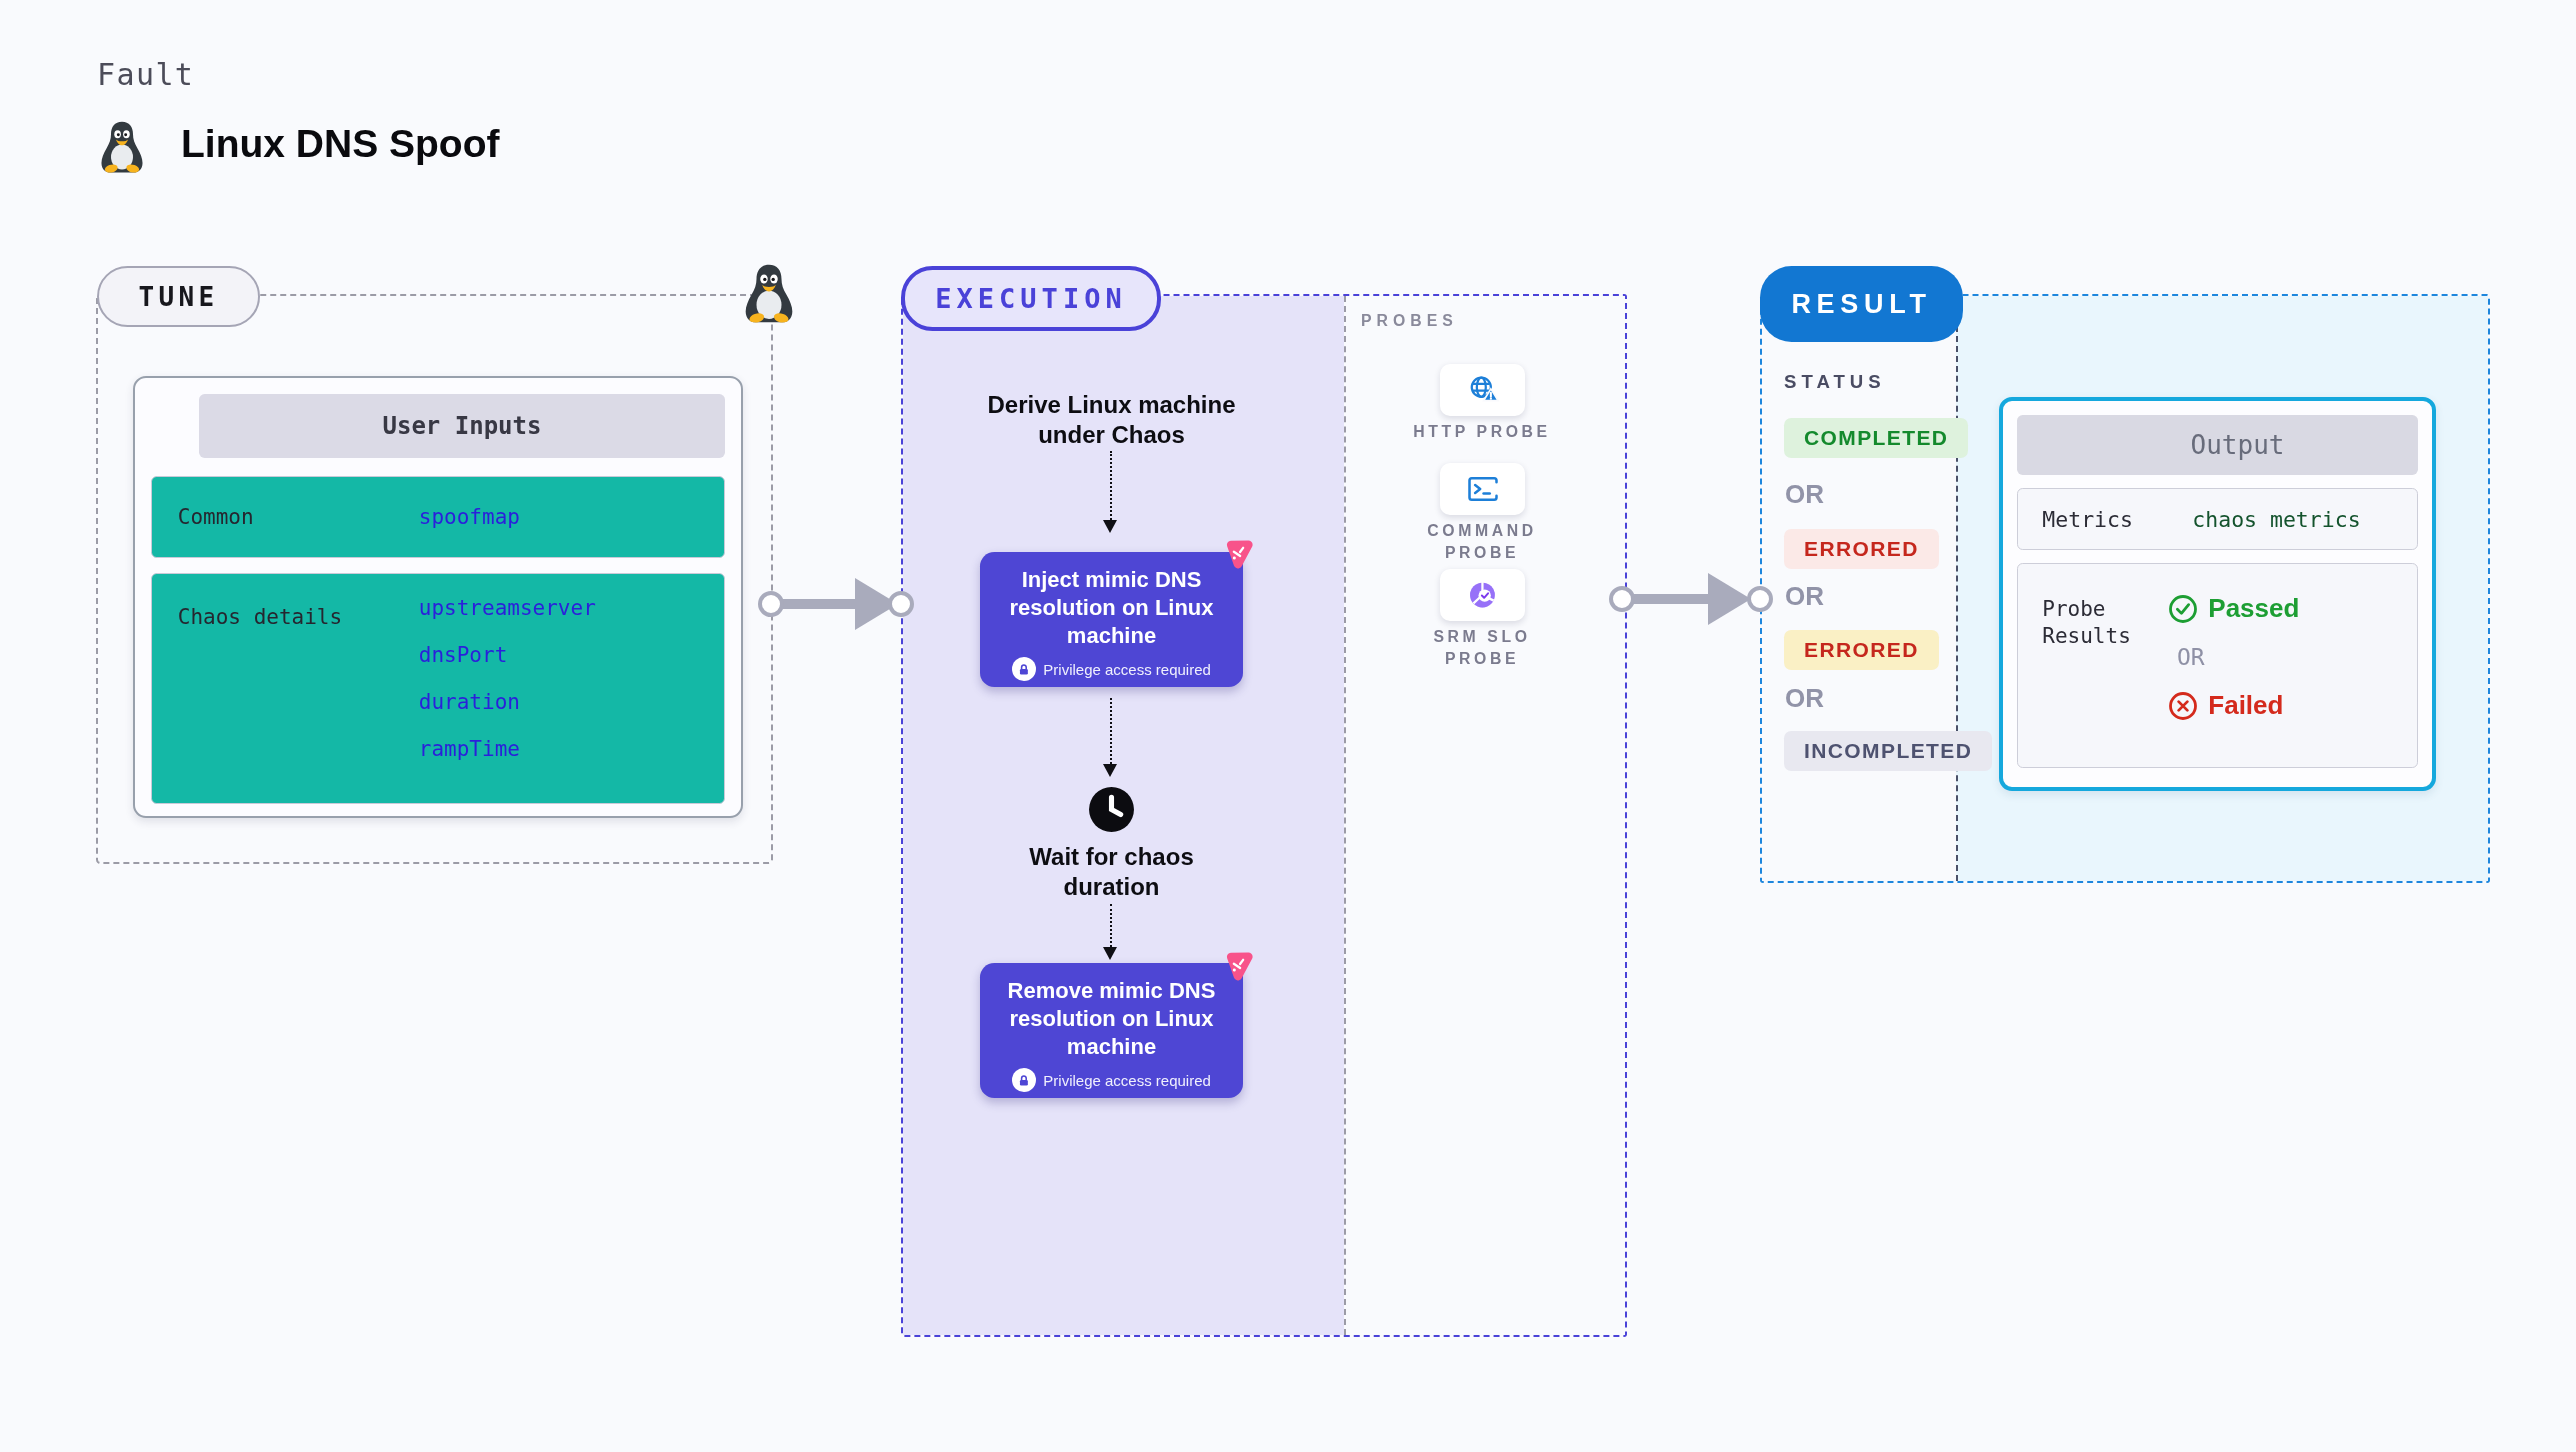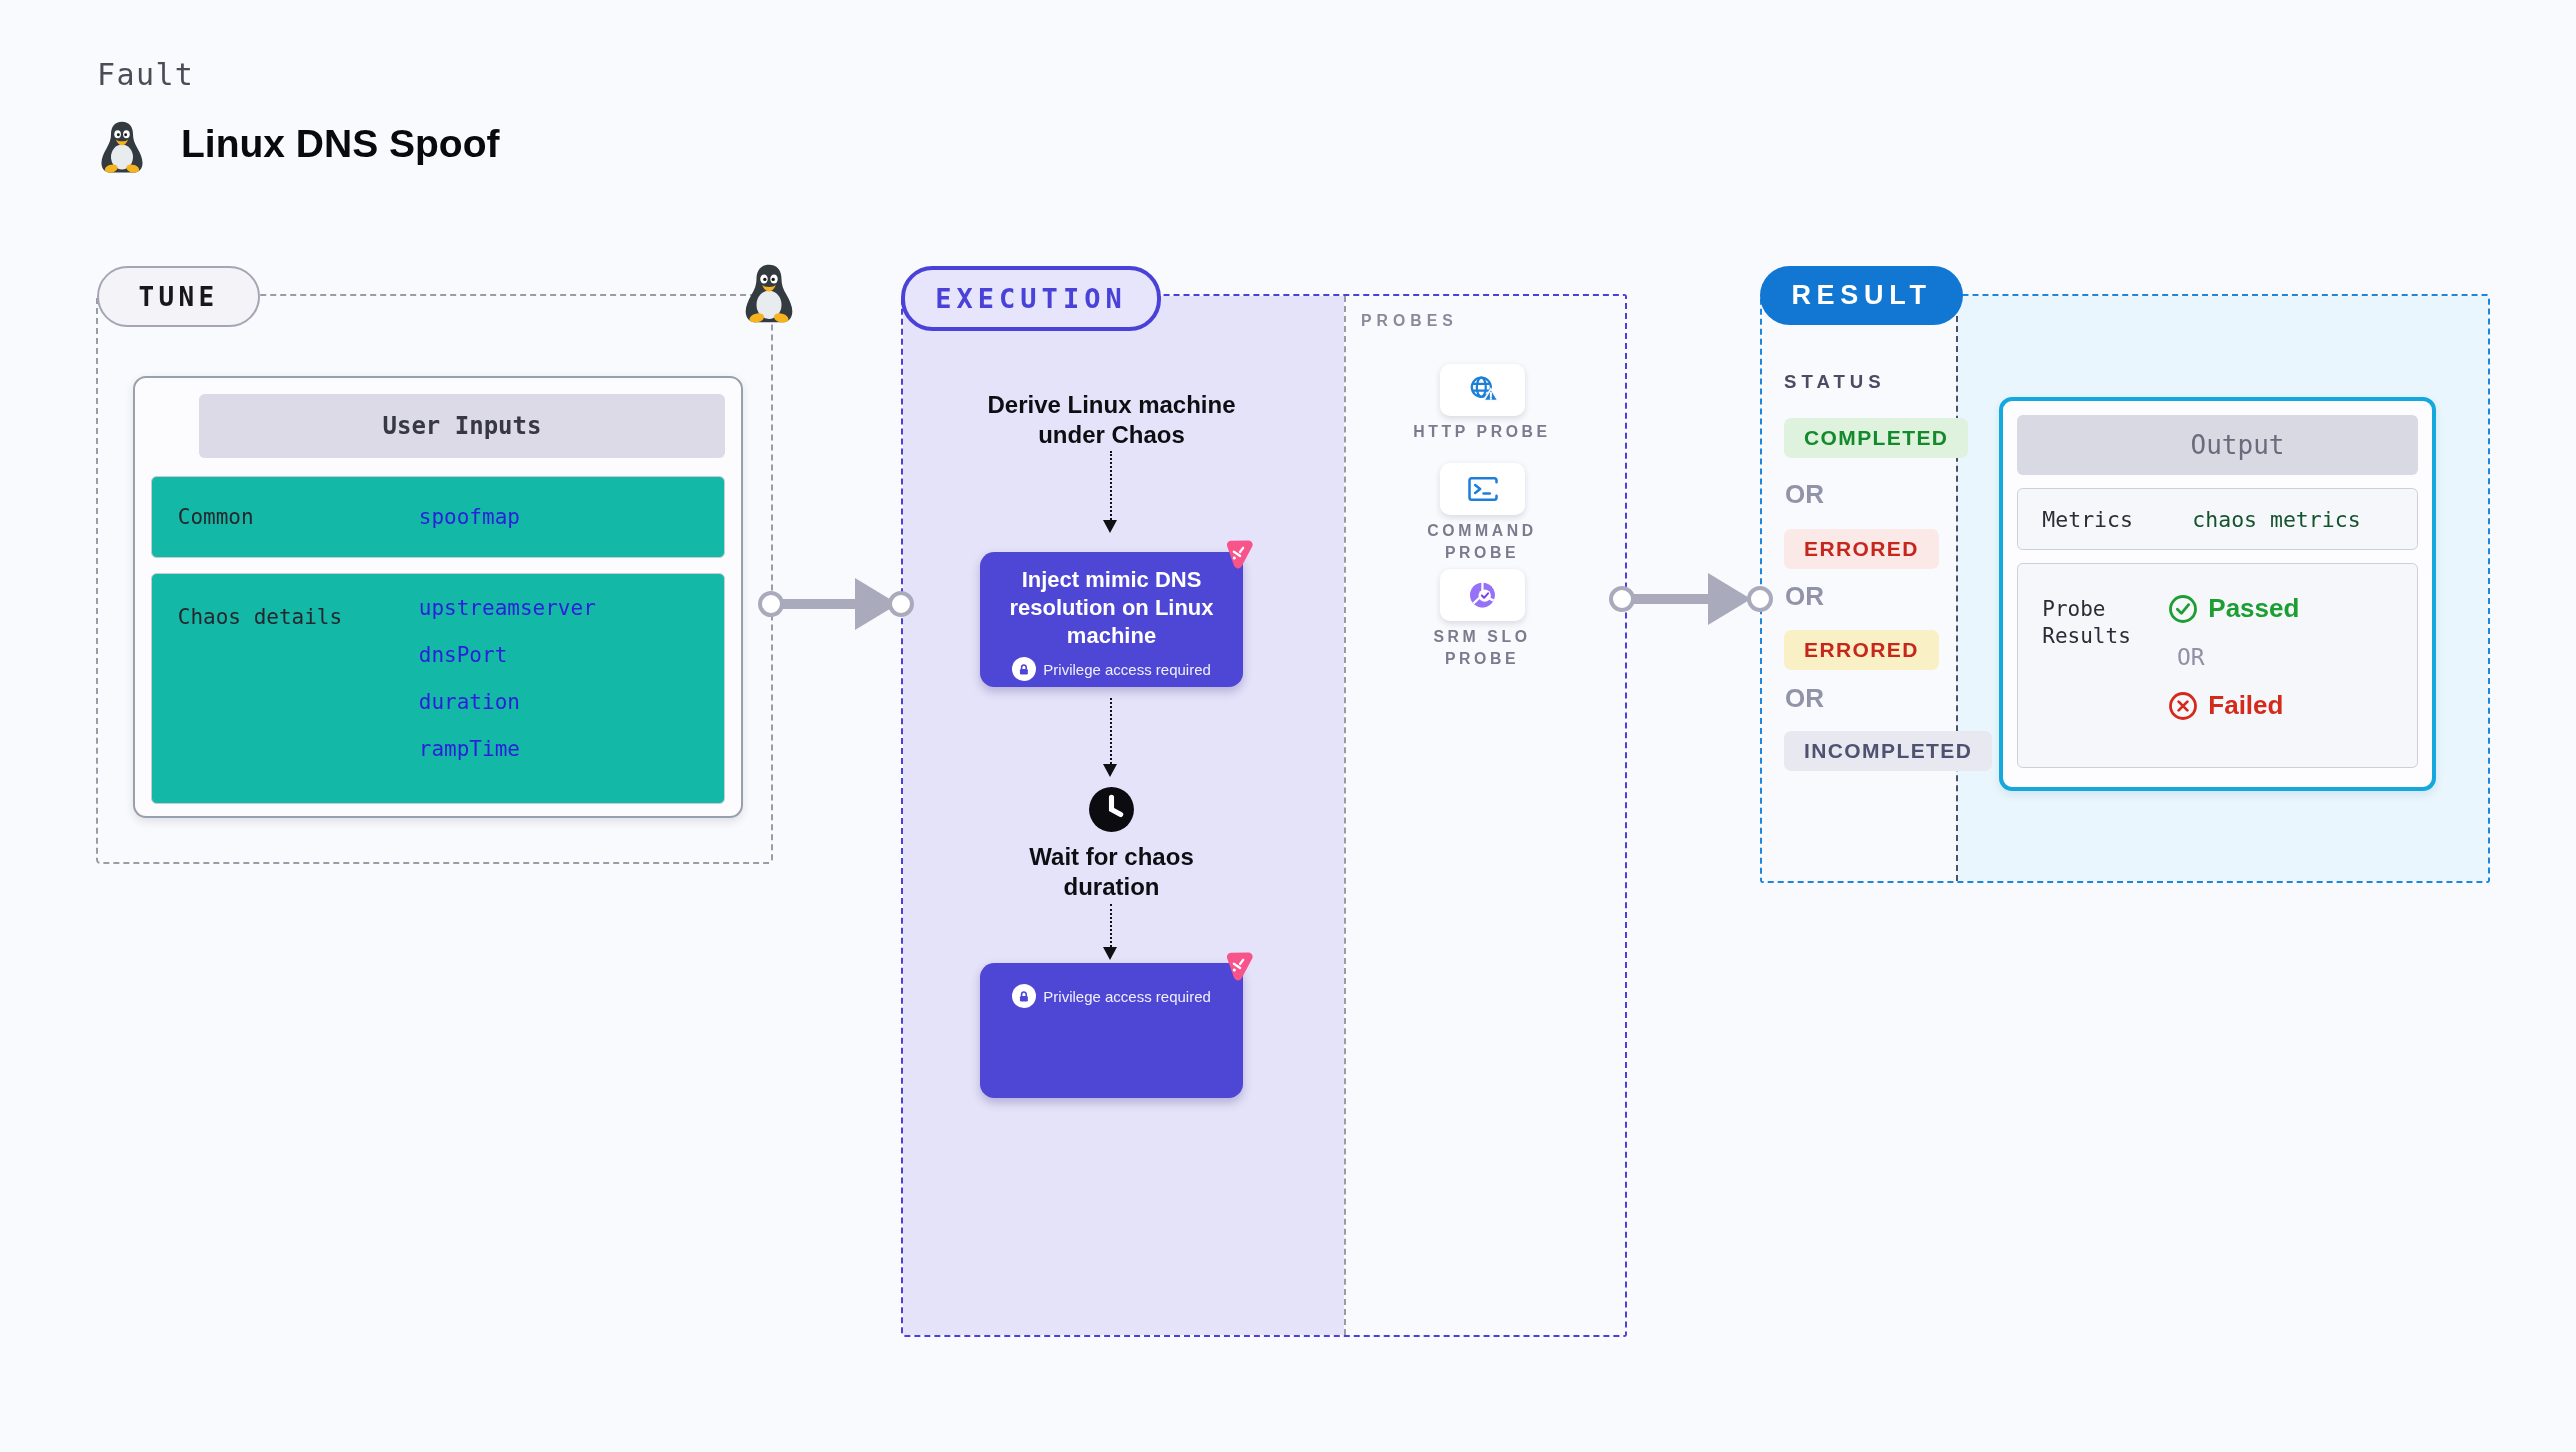--- a/index.html
+++ b/index.html
@@ -62,21 +62,21 @@
   .pink-icon{width:37px;height:37px;z-index:6;}
   .probe-card{width:85px;height:52px;background:#ffffff;border-radius:10px;z-index:2;
               box-shadow:0 2.1px 6.4px rgba(25,25,60,.13);display:flex;align-items:center;justify-content:center;}
   .probe-label{width:172px;text-align:center;font-size:15.8px;font-weight:bold;letter-spacing:3.6px;
                line-height:21.5px;color:#7b7b8e;z-index:2;}
 
   
   .result-box{left:1760px;top:294px;width:726px;height:585px;border:2.9px dashed #1e86dd;border-radius:2.9px;}
   .result-fill{position:absolute;left:194px;top:0;bottom:0;right:0;background:#e9f6fd;
                border-left:2.1px dashed #4a5068;}
-  .result-pill{left:1760px;top:266px;width:203px;height:59px;background:#1277d2;
+  .result-pill{left:1760px;top:266px;width:203px;height:76px;background:#1277d2;
                font-size:27px;font-weight:bold;letter-spacing:5.7px;color:#ffffff;}
   .status-title{left:1784px;top:371px;font-size:18.6px;font-weight:bold;letter-spacing:5px;color:#4a4c63;z-index:2;}
   .status-badge{height:40px;line-height:40px;padding:0 20px;border-radius:7.2px;font-size:21px;
                 font-weight:bold;letter-spacing:1.4px;z-index:2;}
   .badge-completed{background:#def2dd;color:#148a2d;}
   .badge-errored{background:#fbe9e7;color:#c5271d;}
   .badge-queued{background:#faf0c5;color:#c5271d;}
   .badge-incompleted{background:#e8e8f0;color:#4e5270;}
   .or-label{font-size:26px;font-weight:bold;color:#9193a8;z-index:2;}
   .output-card{left:1999px;top:397px;width:437px;height:394px;background:#fdfdff;border:4.3px solid #15a8dd;
@@ -230,20 +230,21 @@
 
 <svg class="abs" style="left:1087px;top:785px;z-index:2" width="49" height="49" viewBox="0 0 48 48">
     <use href="#clock"></use>
   </svg>
 <div class="abs flow-text sans" style="left:1004px;top:842px;width:215px">Wait for chaos duration</div>
 
 <div class="abs dotv" style="left:1110px;top:904px;height:43px"></div>
 <div class="abs dothead" style="left:1103px;top:947px"></div>
 
 <div class="abs chaos-node" style="left:980px;top:963px">
+  <div class="node-text sans">Remove mimic DNS resolution on Linux machine</div>
   <div class="node-note">
     <span class="lock-badge">
       <svg width="15.8" height="15.8" viewBox="0 0 24 24">
           <use href="#lock"></use>
         </svg>
     </span>
     <span class="note-text sans">Privilege access required</span>
   </div>
 </div>
 <svg class="abs pink-icon" style="left:1218px;top:948px" viewBox="0 0 48 48">

